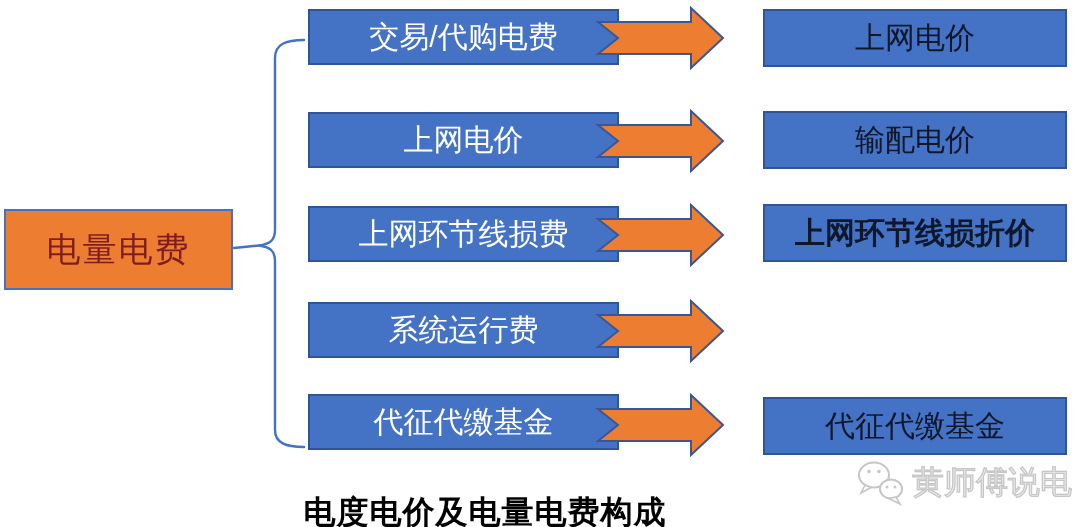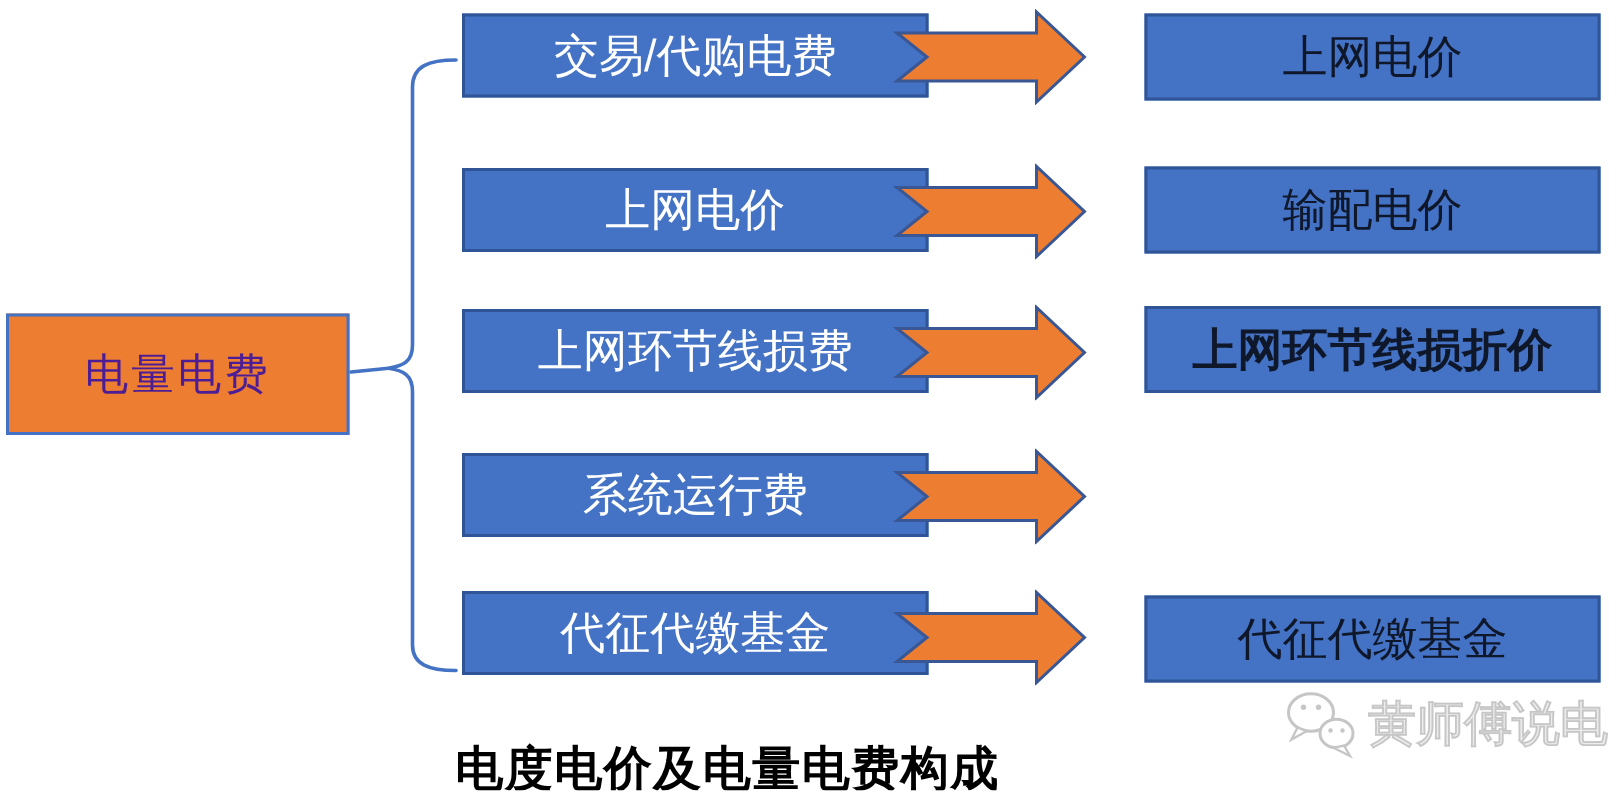--- a/index.html
+++ b/index.html
@@ -7,21 +7,21 @@
     position:relative;
     width:1080px;height:527px;
     background:#ffffff;
     overflow:hidden;
     font-family:"Liberation Sans", sans-serif;
   }
   .src-box{
     position:absolute;left:4px;top:209px;width:229px;height:81px;
     background:#ED7D31;border:2px solid #4472C4;box-sizing:border-box;
     display:flex;align-items:center;justify-content:center;
-    color:#4c1d95;font-size:29px;letter-spacing:2px;
+    color:#7f1d1d;font-size:34px;letter-spacing:2px;
   }
   .mid-box{
     position:absolute;left:308px;width:311px;height:56px;
     background:#4472C4;border:2px solid #2F5597;box-sizing:border-box;
     display:flex;align-items:center;justify-content:center;
     color:#ffffff;font-size:30px;white-space:nowrap;
   }
   .right-box{
     position:absolute;left:763px;width:304px;height:58px;
     background:#4472C4;border:2px solid #2F5597;box-sizing:border-box;

